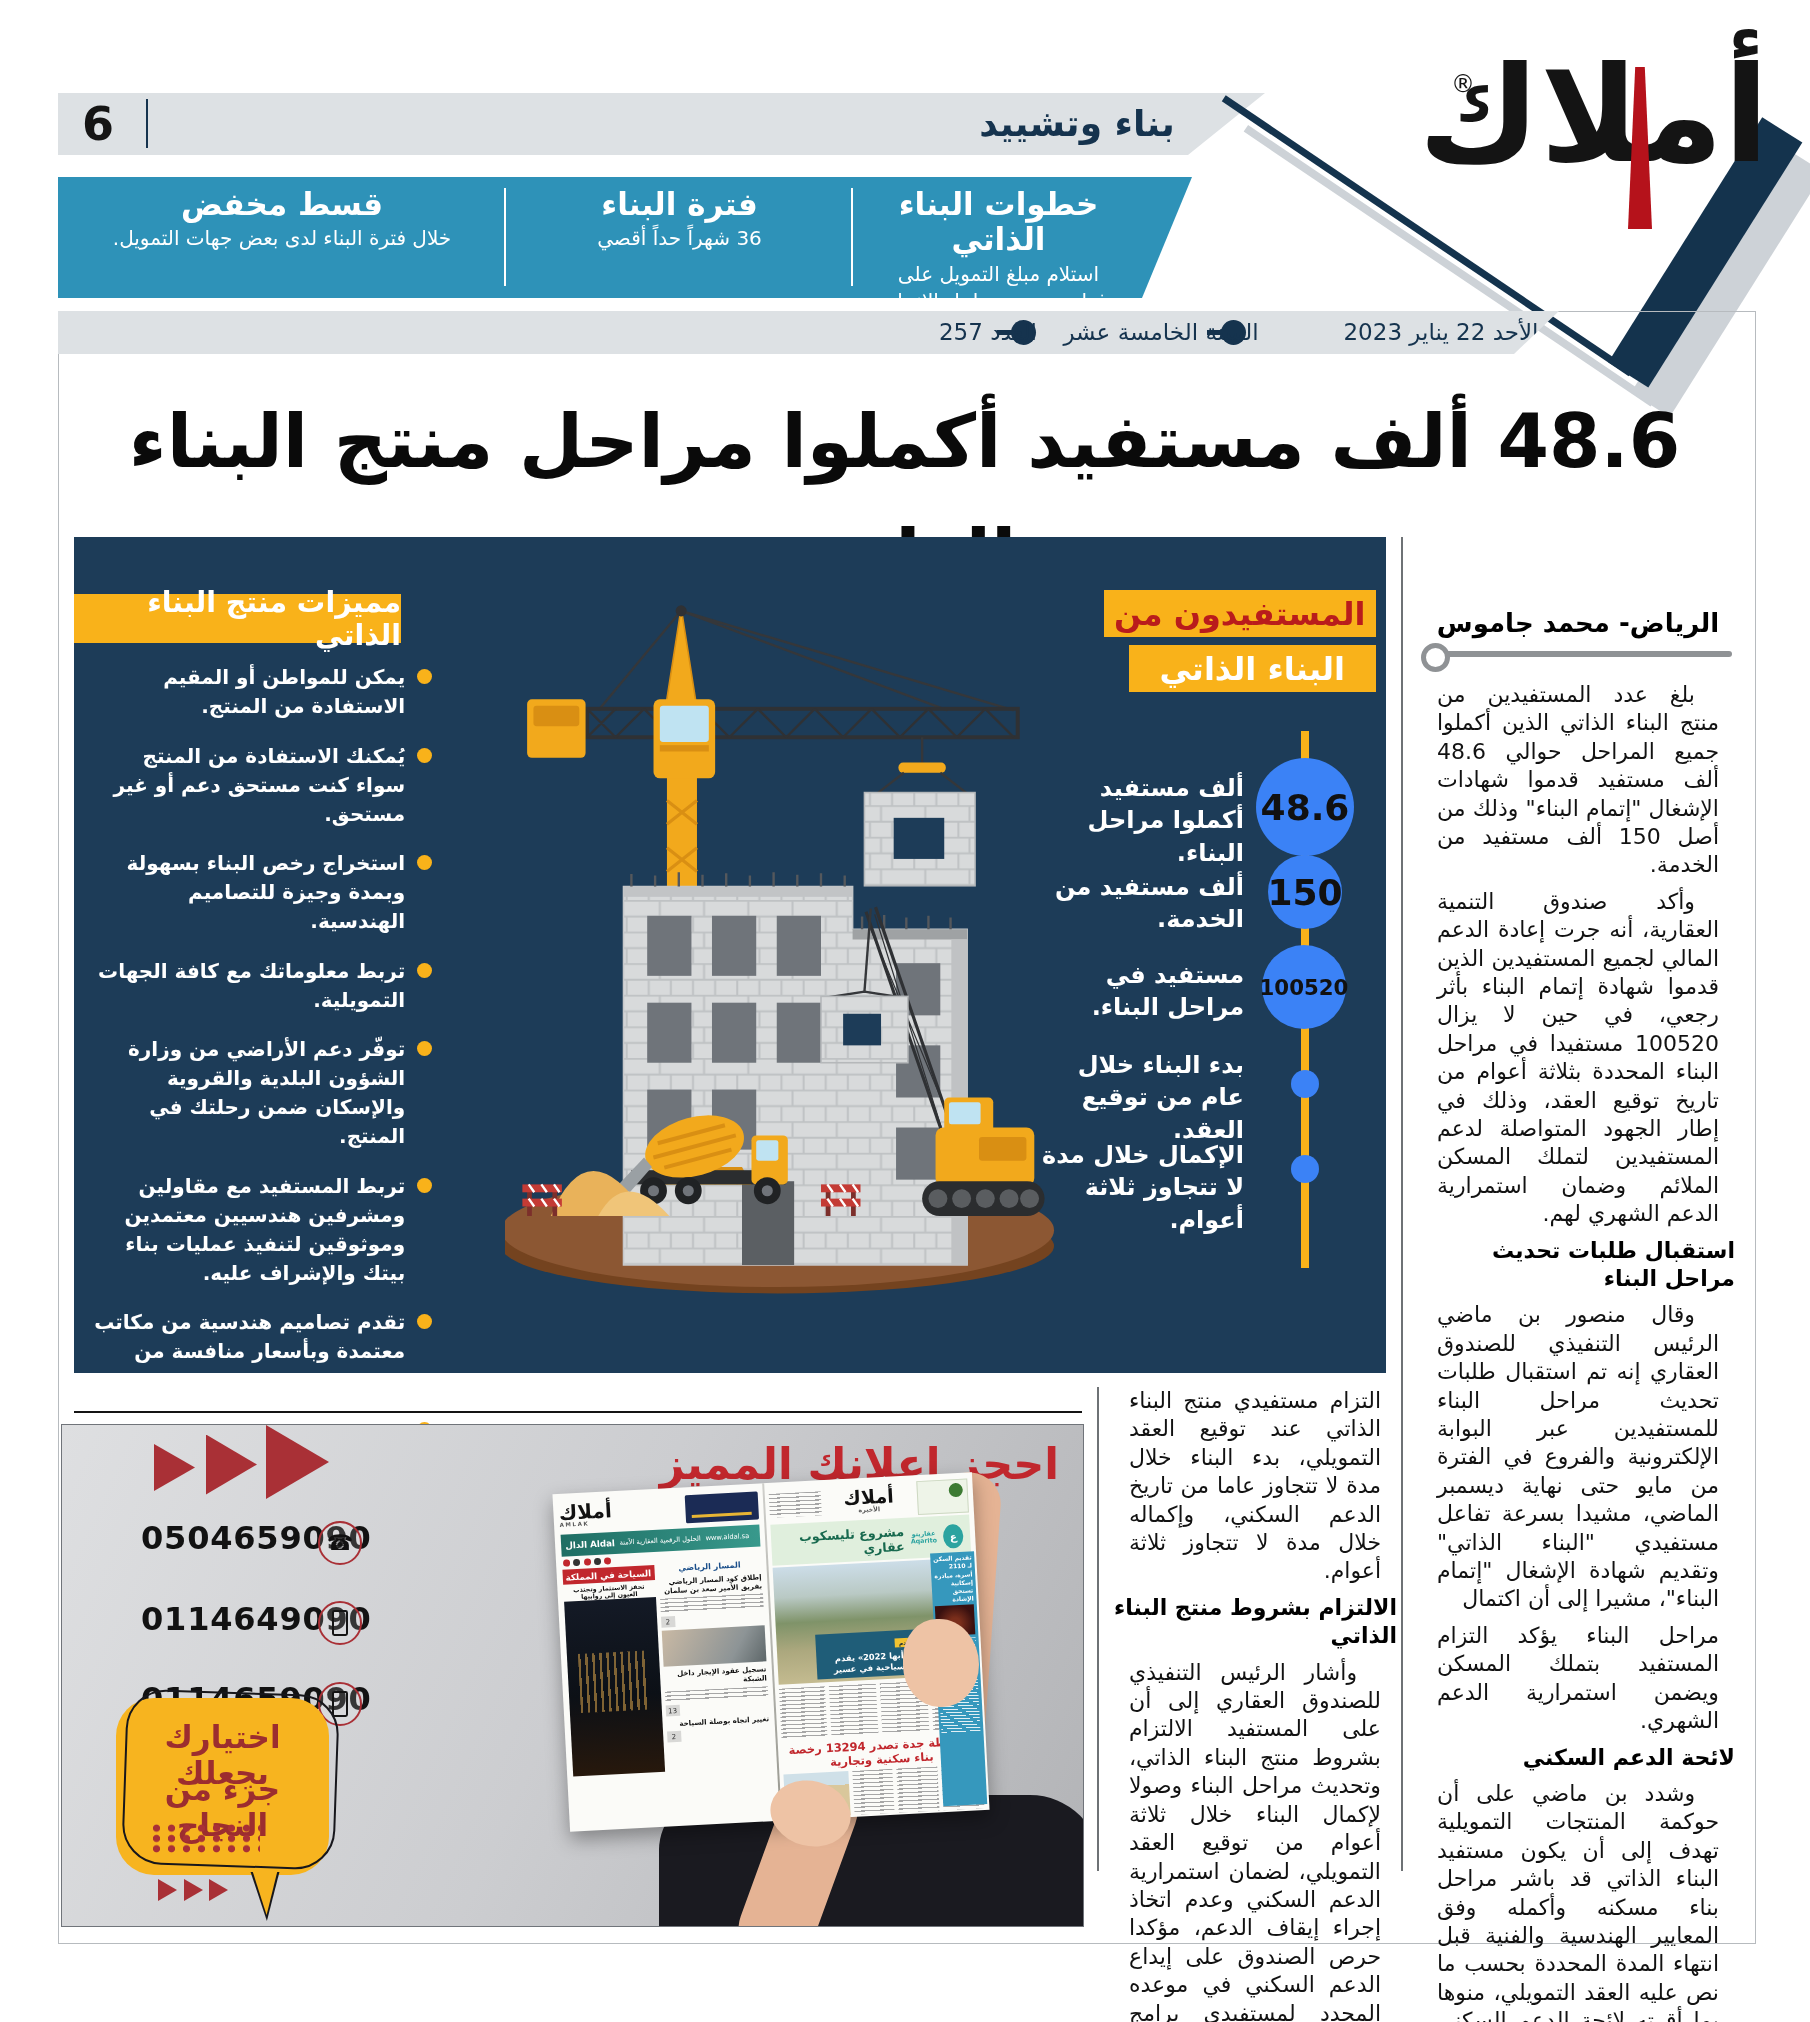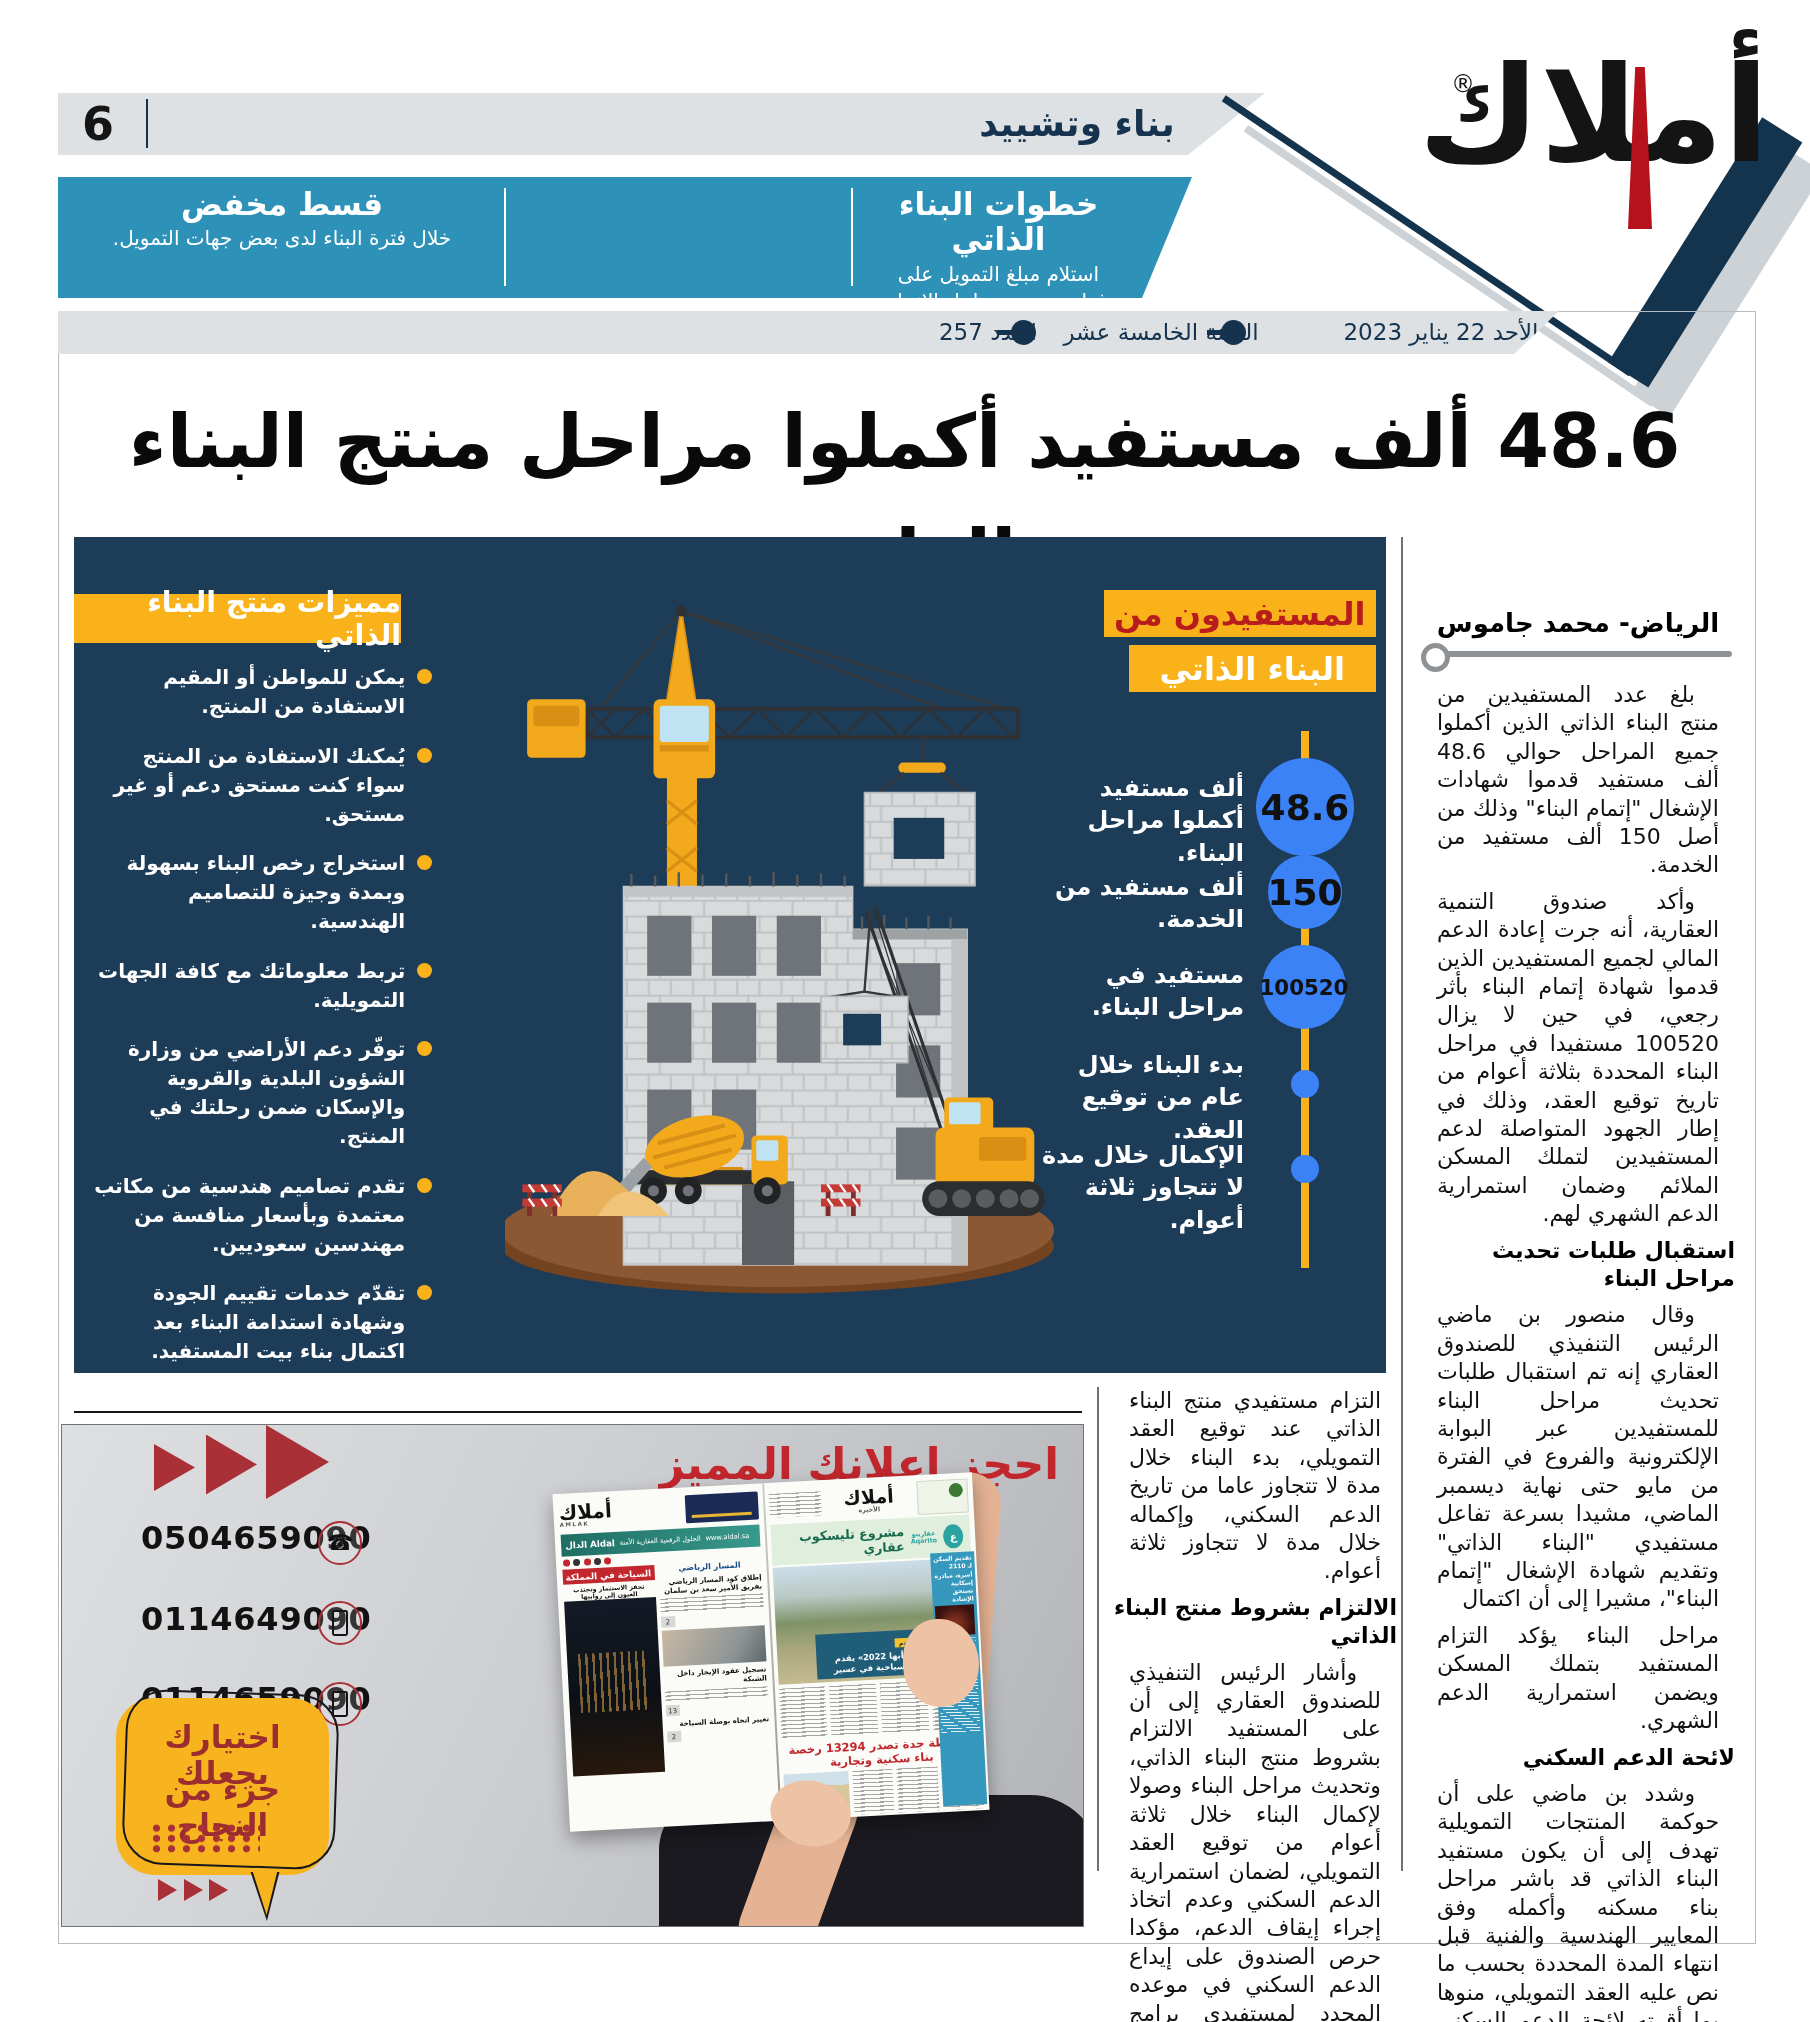--- a/index.html
+++ b/index.html
@@ -197,20 +197,24 @@
     <div class="brand-mark"></div>
     <div class="brand-reg">®</div>
   </div>
 
   <div class="blue-band">
     <div class="ibox ibx0">
       <div class="it">خطوات البناء الذاتي</div>
       <div class="ib">استلام مبلغ التمويل على دفعات حسب مراحل الإنجاز.</div>
     </div>
     <div class="ib-div" style="left:793px;"></div>
+    <div class="ibox ibx1">
+      <div class="it">فترة البناء</div>
+      <div class="ib">36 شهراً حداً أقصي</div>
+    </div>
     <div class="ib-div" style="left:446px;"></div>
     <div class="ibox ibx2">
       <div class="it">قسط مخفض</div>
       <div class="ib">خلال فترة البناء لدى بعض جهات التمويل.</div>
     </div>
   </div>
 
   <div class="frame"></div>
 
   <div class="date-band">
@@ -245,20 +249,21 @@
     <div class="slab l2">مستفيد في مراحل البناء.</div>
     <div class="slab l3">بدء البناء خلال عام من توقيع العقد.</div>
     <div class="slab l4">الإكمال خلال مدة لا تتجاوز ثلاثة أعوام.</div>
 
     <div class="features">
       <div class="feat"><span class="fdot"></span><span>يمكن للمواطن أو المقيم الاستفادة من المنتج.</span></div>
       <div class="feat"><span class="fdot"></span><span>يُمكنك الاستفادة من المنتج سواء كنت مستحق دعم أو غير مستحق.</span></div>
       <div class="feat"><span class="fdot"></span><span>استخراج رخص البناء بسهولة وبمدة وجيزة للتصاميم الهندسية.</span></div>
       <div class="feat"><span class="fdot"></span><span>تربط معلوماتك مع كافة الجهات التمويلية.</span></div>
       <div class="feat"><span class="fdot"></span><span>توفّر دعم الأراضي من وزارة الشؤون البلدية والقروية والإسكان ضمن رحلتك في المنتج.</span></div>
+      <div class="feat"><span class="fdot"></span><span>تربط المستفيد مع مقاولين ومشرفين هندسيين معتمدين وموثوقين لتنفيذ عمليات بناء بيتك والإشراف عليه.</span></div>
       <div class="feat"><span class="fdot"></span><span>تقدم تصاميم هندسية من مكاتب معتمدة وبأسعار منافسة من مهندسين سعوديين.</span></div>
       <div class="feat"><span class="fdot"></span><span>تقدّم خدمات تقييم الجودة وشهادة استدامة البناء بعد اكتمال بناء بيت المستفيد.</span></div>
     </div>
 
     <div class="illu">
       <svg width="553" height="711" viewBox="0 0 700 900">
         <defs>
           <pattern id="br" width="56" height="40" patternUnits="userSpaceOnUse">
             <rect width="56" height="40" fill="#d8dadb"></rect>
             <path d="M0 1H56M0 21H56M28 1V21M14 21V41M42 21V41" stroke="#bfc2c4" stroke-width="2.5" fill="none"></path>

